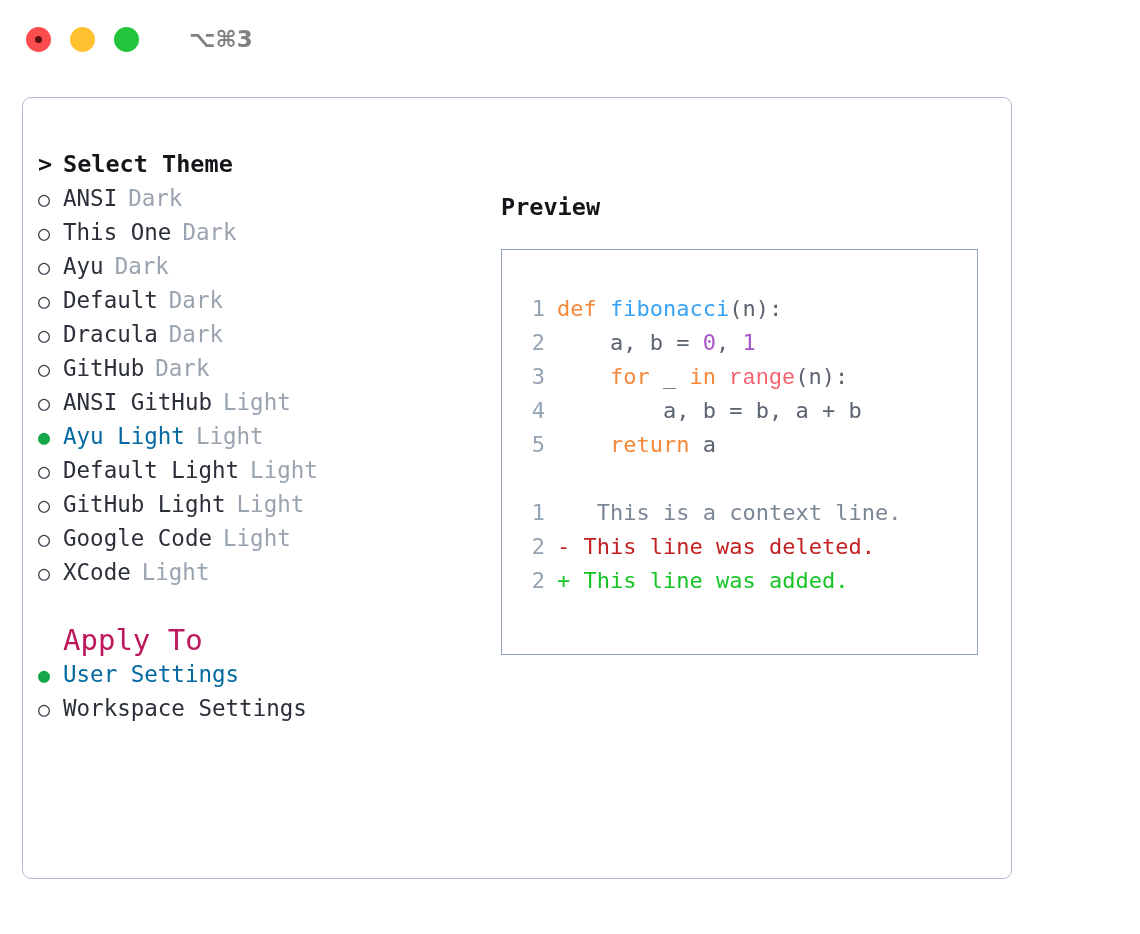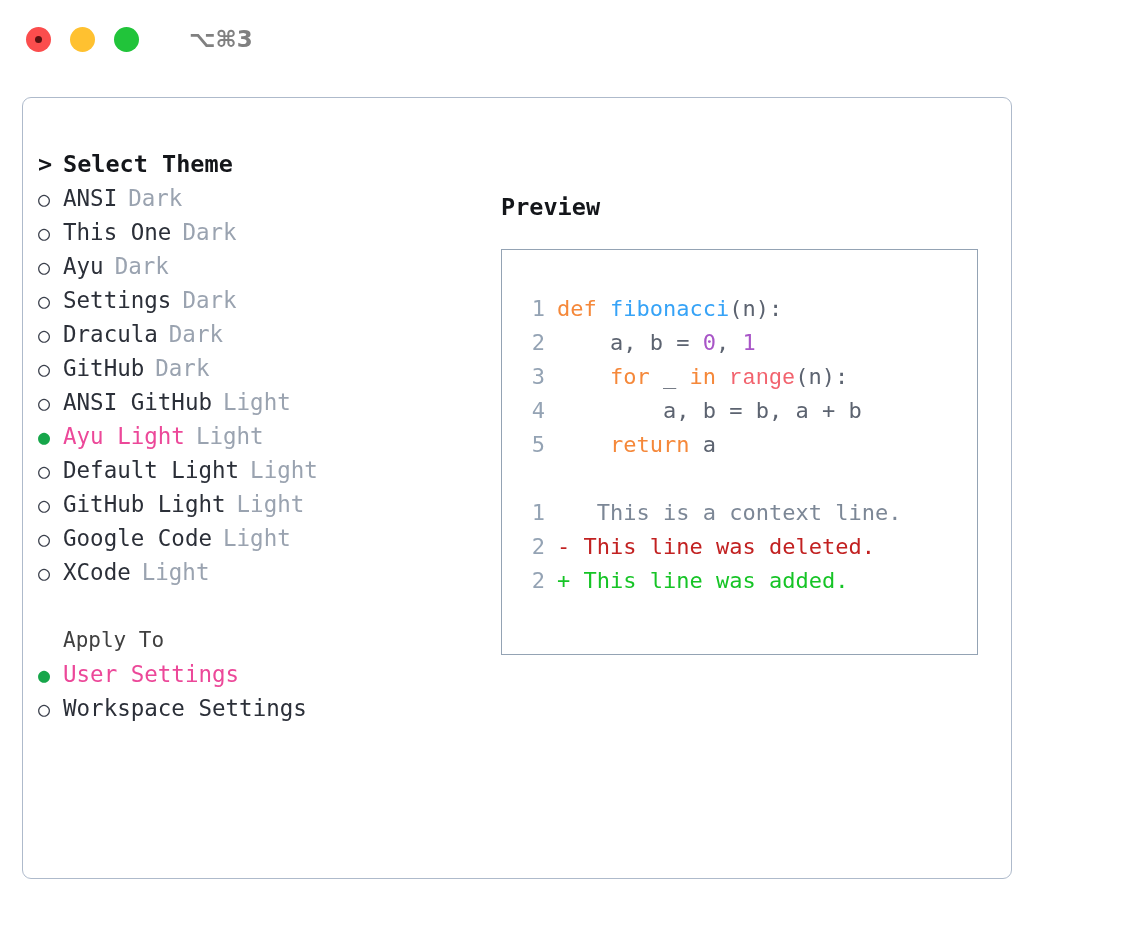--- a/index.html
+++ b/index.html
@@ -118,29 +118,29 @@
   .bullet {
     display: inline-block;
     width: 25px;
     flex: 0 0 25px;
     color: #3a3f4b;
     font-size: 20px;
   }
   .bullet.sel { color: #16a64a; }
 
   .name { color: #2b2f38; }
-  .name.sel { color: #ec4899; }
+  .name.sel { color: #0369a1; }
   .kind { color: #9aa3b0; }
   .gap-sm { display: inline-block; width: 11px; }
 
   .section-gap { height: 34px; }
 
   .apply-head {
-    color: #404040;
-    font-size: 21px;
+    color: #be185d;
+    font-size: 29px;
   }
 
   .hint {
     position: absolute;
     left: 15px;
     top: 660px;
     width: 420px;
     color: #97a3b4;
     font-size: 22.5px;
     line-height: 34px;
@@ -220,21 +220,21 @@
     <div class="left-col">
 
       <div class="row heading">
         <span class="caret">&gt;</span><span>Select Theme</span>
       </div>
 
       <div id="theme-list">
             <div class="row"><span class="bullet">○</span><span class="name">ANSI</span><span class="gap-sm"></span><span class="kind">Dark</span></div>
             <div class="row"><span class="bullet">○</span><span class="name">This One</span><span class="gap-sm"></span><span class="kind">Dark</span></div>
             <div class="row"><span class="bullet">○</span><span class="name">Ayu</span><span class="gap-sm"></span><span class="kind">Dark</span></div>
-            <div class="row"><span class="bullet">○</span><span class="name">Settings</span><span class="gap-sm"></span><span class="kind">Dark</span></div>
+            <div class="row"><span class="bullet">○</span><span class="name">Default</span><span class="gap-sm"></span><span class="kind">Dark</span></div>
             <div class="row"><span class="bullet">○</span><span class="name">Dracula</span><span class="gap-sm"></span><span class="kind">Dark</span></div>
             <div class="row"><span class="bullet">○</span><span class="name">GitHub</span><span class="gap-sm"></span><span class="kind">Dark</span></div>
             <div class="row"><span class="bullet">○</span><span class="name">ANSI GitHub</span><span class="gap-sm"></span><span class="kind">Light</span></div>
             <div class="row"><span class="bullet sel">●</span><span class="name sel">Ayu Light</span><span class="gap-sm"></span><span class="kind">Light</span></div>
             <div class="row"><span class="bullet">○</span><span class="name">Default Light</span><span class="gap-sm"></span><span class="kind">Light</span></div>
             <div class="row"><span class="bullet">○</span><span class="name">GitHub Light</span><span class="gap-sm"></span><span class="kind">Light</span></div>
             <div class="row"><span class="bullet">○</span><span class="name">Google Code</span><span class="gap-sm"></span><span class="kind">Light</span></div>
             <div class="row"><span class="bullet">○</span><span class="name">XCode</span><span class="gap-sm"></span><span class="kind">Light</span></div>
           </div>
 

